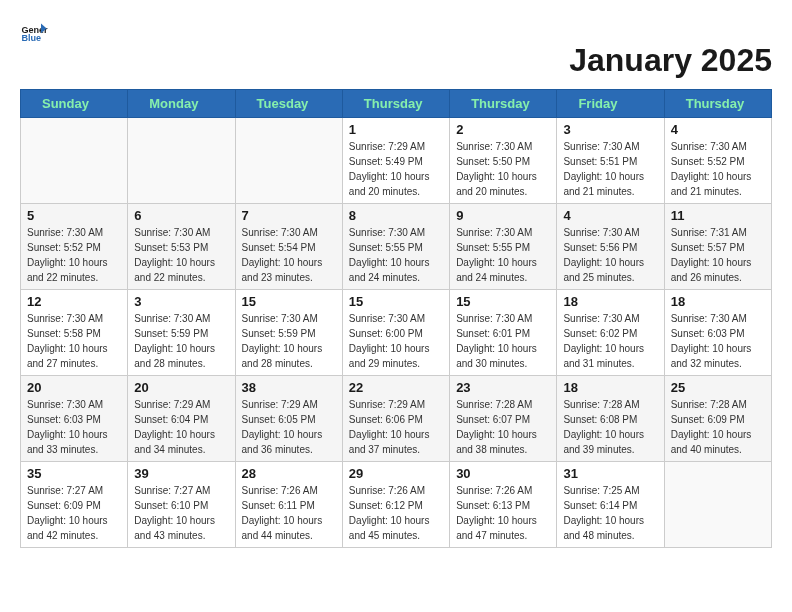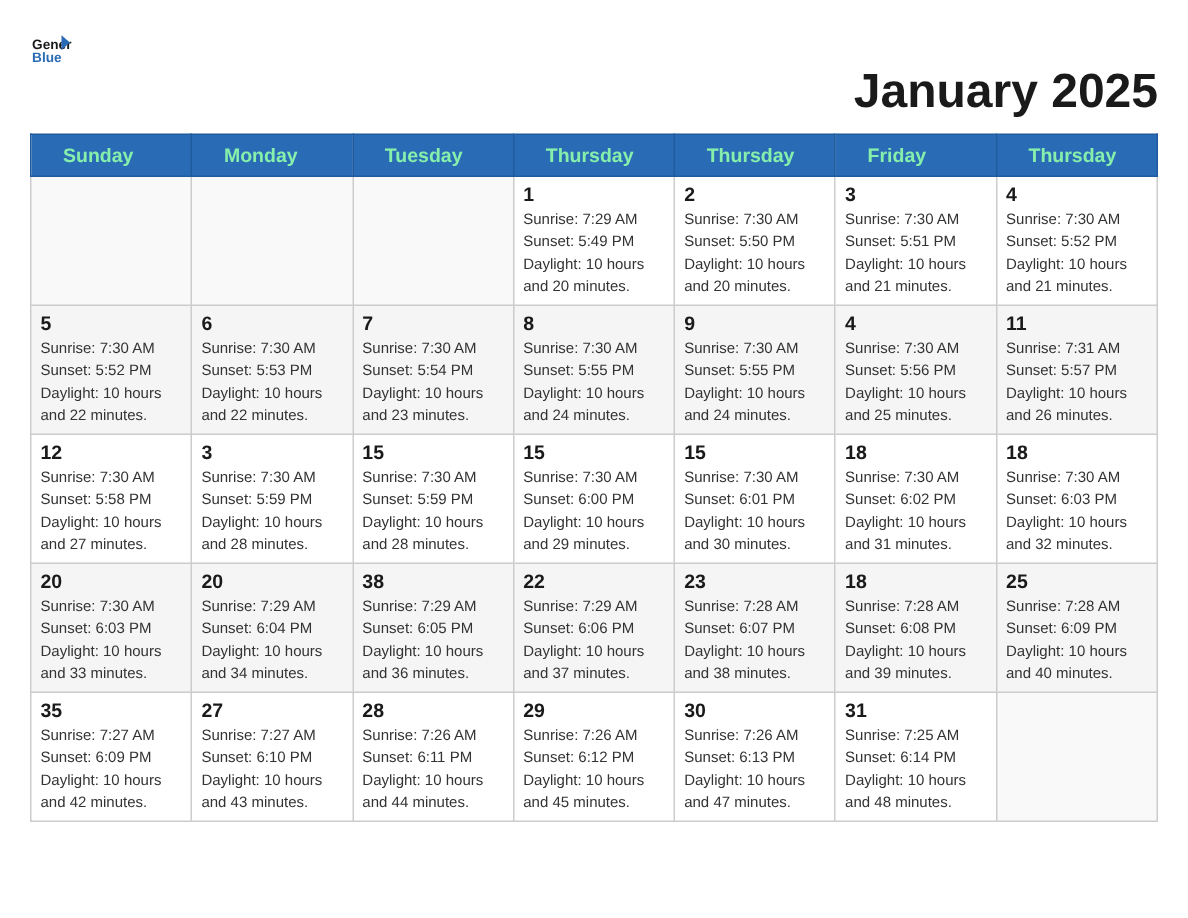--- a/index.html
+++ b/index.html
@@ -218,21 +218,21 @@
           <div class="day-num">25</div>
           <div class="day-info">Sunrise: 7:28 AM<br>Sunset: 6:09 PM<br>Daylight: 10 hours and 40 minutes.</div>
         </td>
       </tr>
       <tr>
         <td>
           <div class="day-num">35</div>
           <div class="day-info">Sunrise: 7:27 AM<br>Sunset: 6:09 PM<br>Daylight: 10 hours and 42 minutes.</div>
         </td>
         <td>
-          <div class="day-num">27</div>
+          <div class="day-num">39</div>
           <div class="day-info">Sunrise: 7:27 AM<br>Sunset: 6:10 PM<br>Daylight: 10 hours and 43 minutes.</div>
         </td>
         <td>
           <div class="day-num">28</div>
           <div class="day-info">Sunrise: 7:26 AM<br>Sunset: 6:11 PM<br>Daylight: 10 hours and 44 minutes.</div>
         </td>
         <td>
           <div class="day-num">29</div>
           <div class="day-info">Sunrise: 7:26 AM<br>Sunset: 6:12 PM<br>Daylight: 10 hours and 45 minutes.</div>
         </td>

